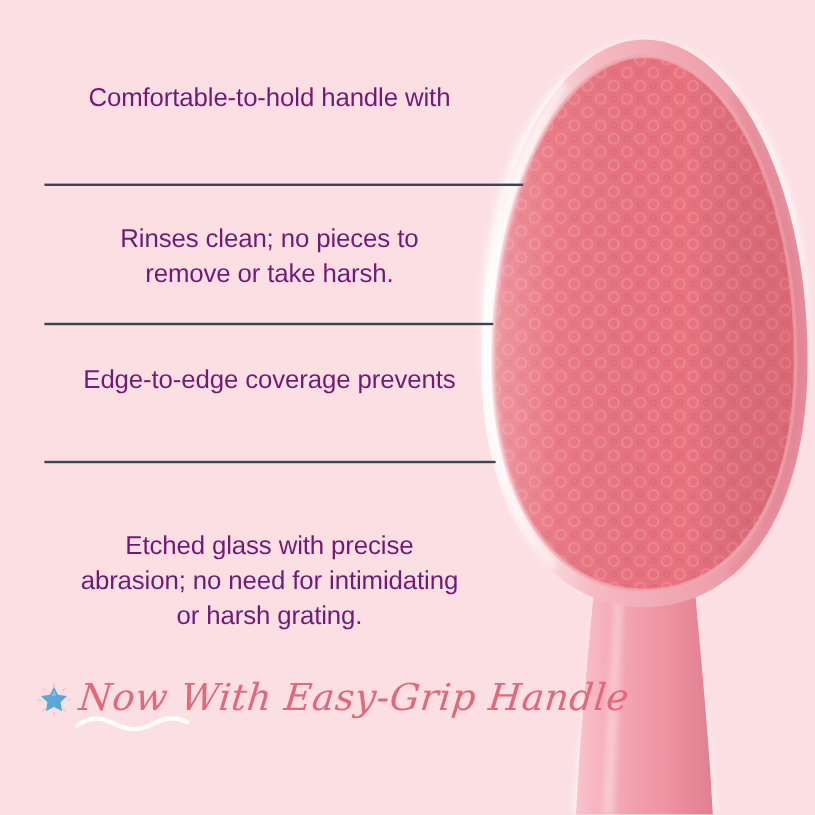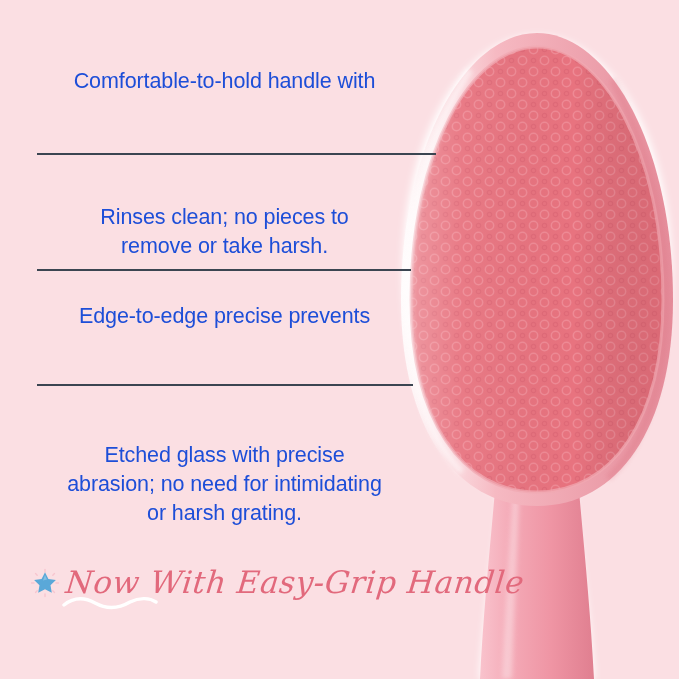--- a/index.html
+++ b/index.html
@@ -35,40 +35,40 @@
     position: absolute;
     left: 0;
     top: 0;
     width: 440px;
   }
   .feature-block {
     position: absolute;
     left: 37px;
     width: 375px;
     text-align: center;
-    color: #1d4ed8;
+    color: #701a75;
     font-size: 21.5px;
     line-height: 1.36;
     letter-spacing: -0.1px;
   }
   .feature-block .line {
     display: block;
     white-space: nowrap;
   }
   .divider {
     position: absolute;
     left: 37px;
     height: 2px;
     background: #3b4551;
   }
 
   
   #feature-1 { top: 67px; }
   #divider-1 { top: 153px; width: 399px; }
-  #feature-2 { top: 203px; }
+  #feature-2 { top: 185px; }
   #divider-2 { top: 269px; width: 374px; }
   #feature-3 { top: 302px; }
   #divider-3 { top: 384px; width: 376px; }
   #feature-4 { top: 441px; }
 
   
   .tagline {
     position: absolute;
     left: 30px;
     top: 557px;
@@ -207,21 +207,21 @@
     </div>
     <div class="divider" id="divider-1"></div>
 
     <div class="feature-block" id="feature-2">
       <span class="line">Rinses clean; no pieces to</span>
       <span class="line">remove or take harsh.</span>
     </div>
     <div class="divider" id="divider-2"></div>
 
     <div class="feature-block" id="feature-3">
-      <span class="line">Edge-to-edge precise prevents</span>
+      <span class="line">Edge-to-edge coverage prevents</span>
     </div>
     <div class="divider" id="divider-3"></div>
 
     <div class="feature-block" id="feature-4">
       <span class="line">Etched glass with precise</span>
       <span class="line">abrasion; no need for intimidating</span>
       <span class="line">or harsh grating.</span>
     </div>
   </div>
 

